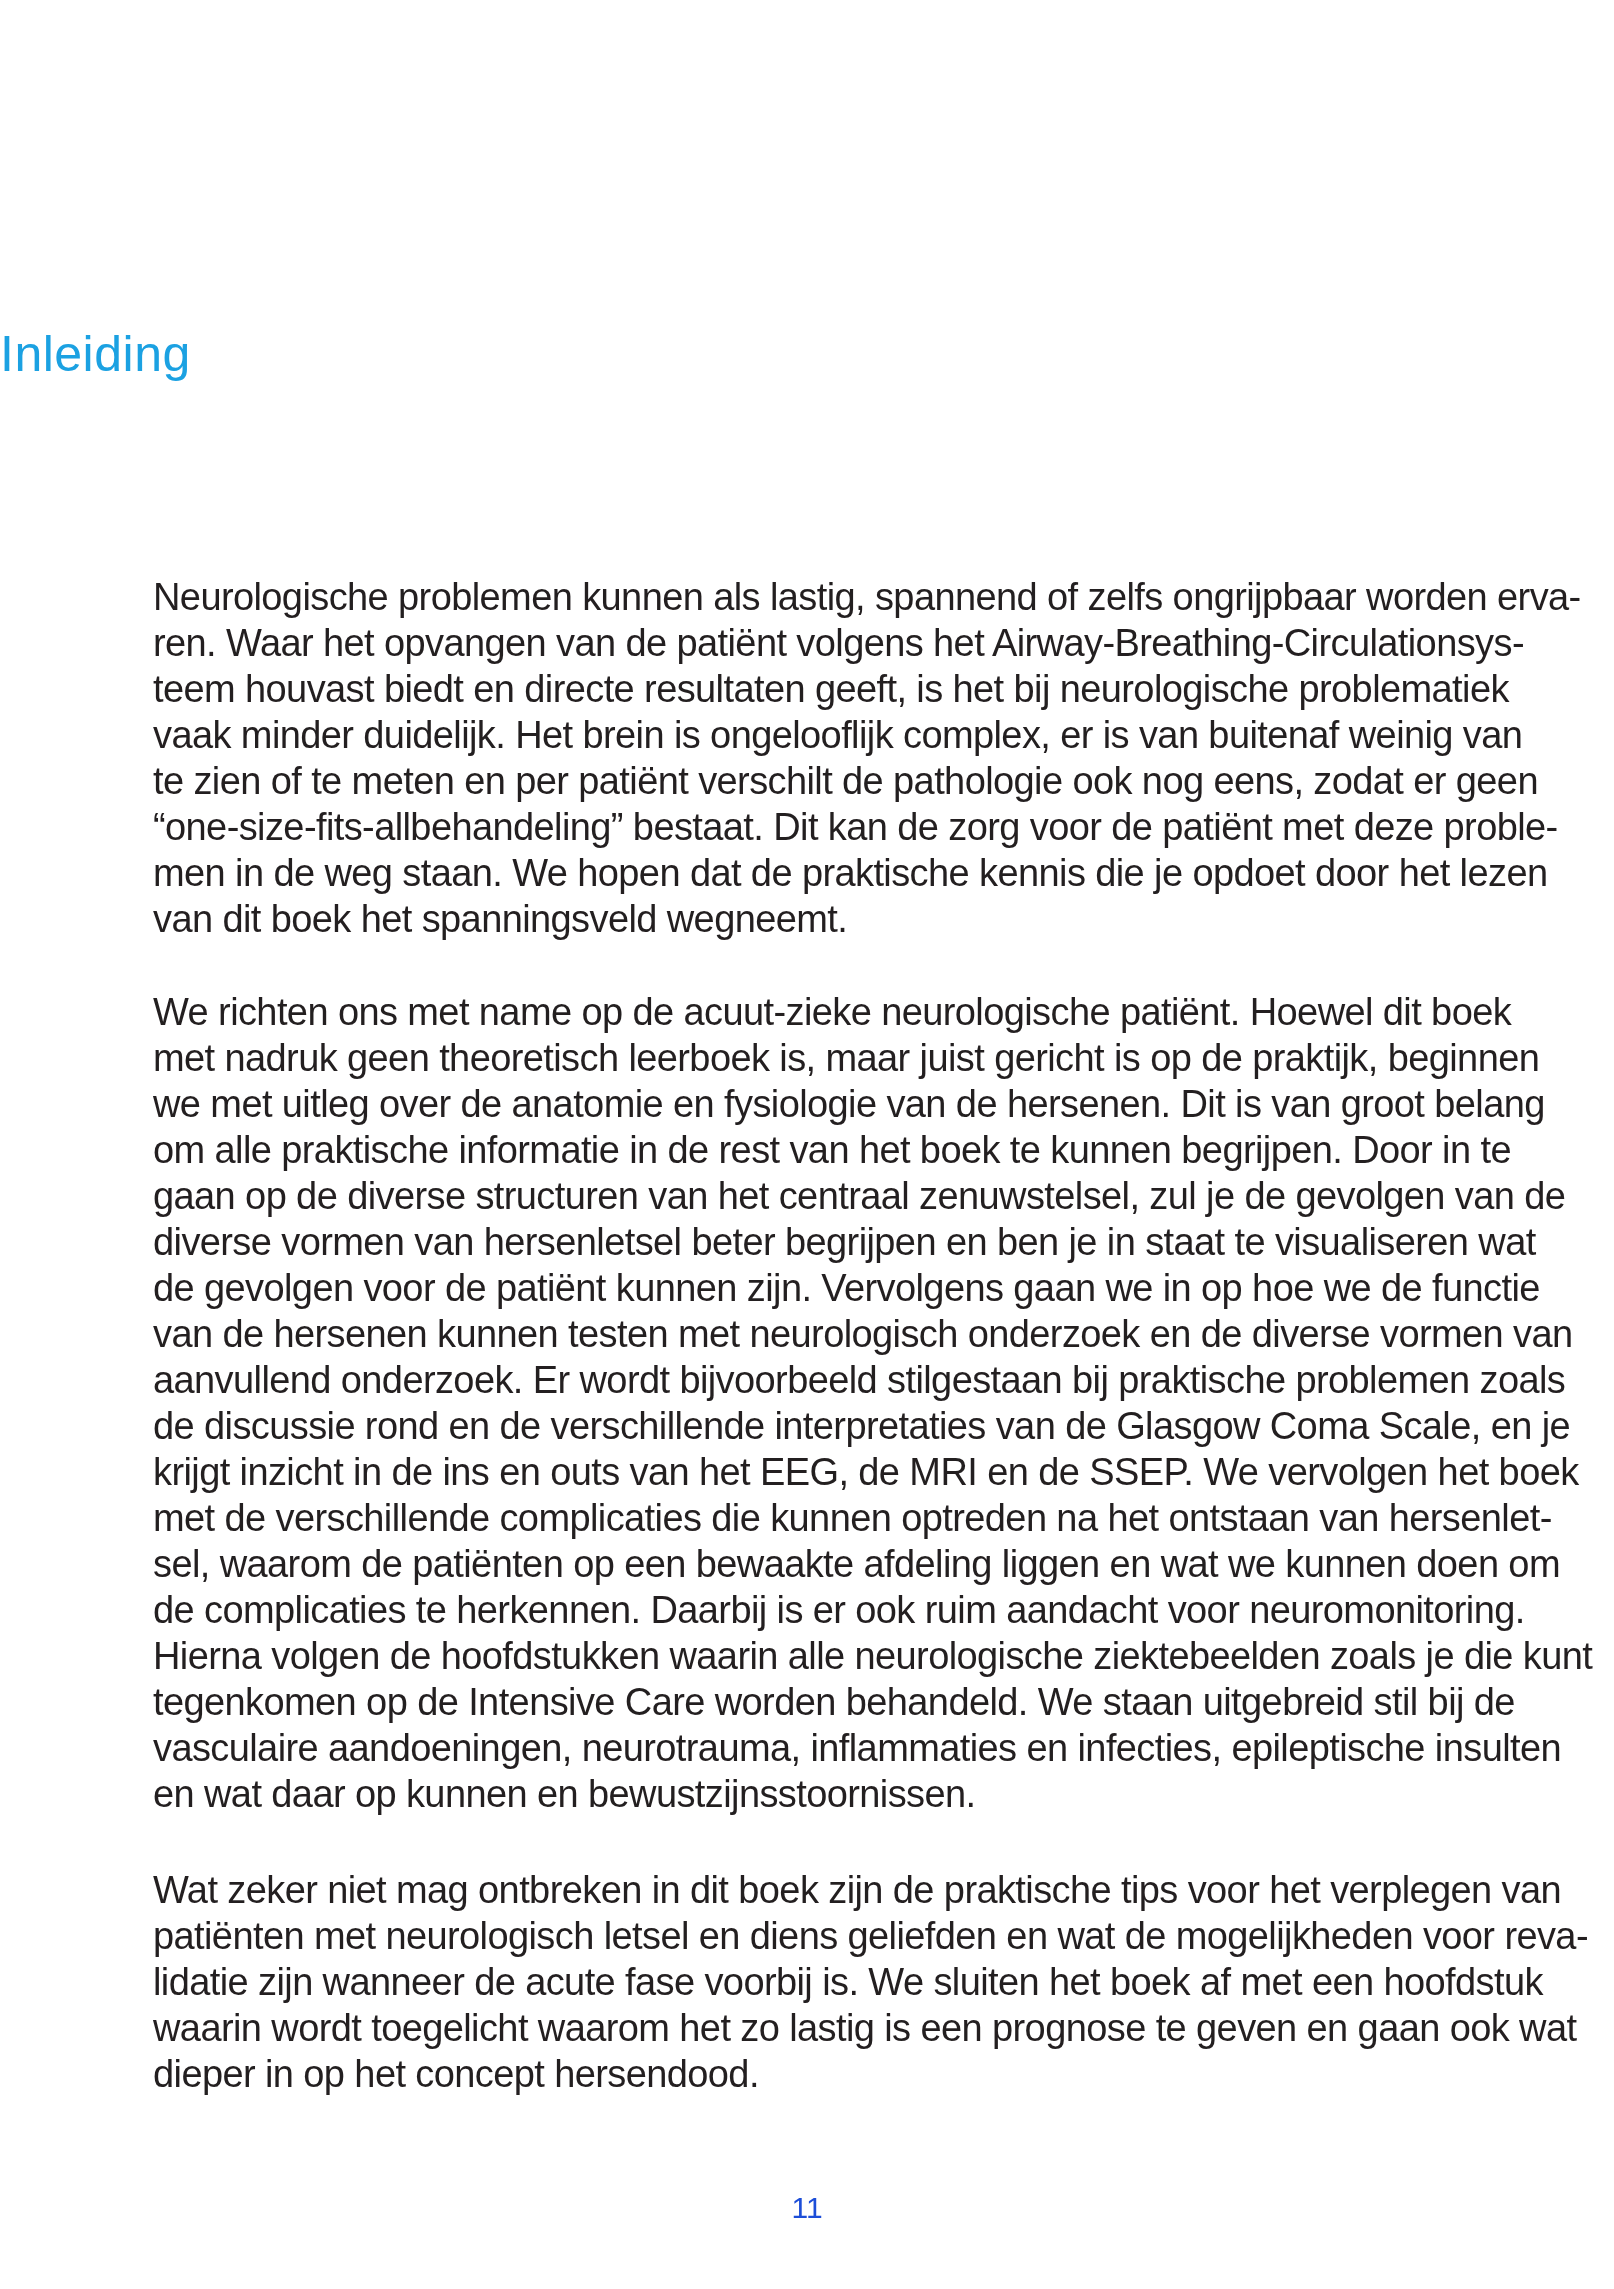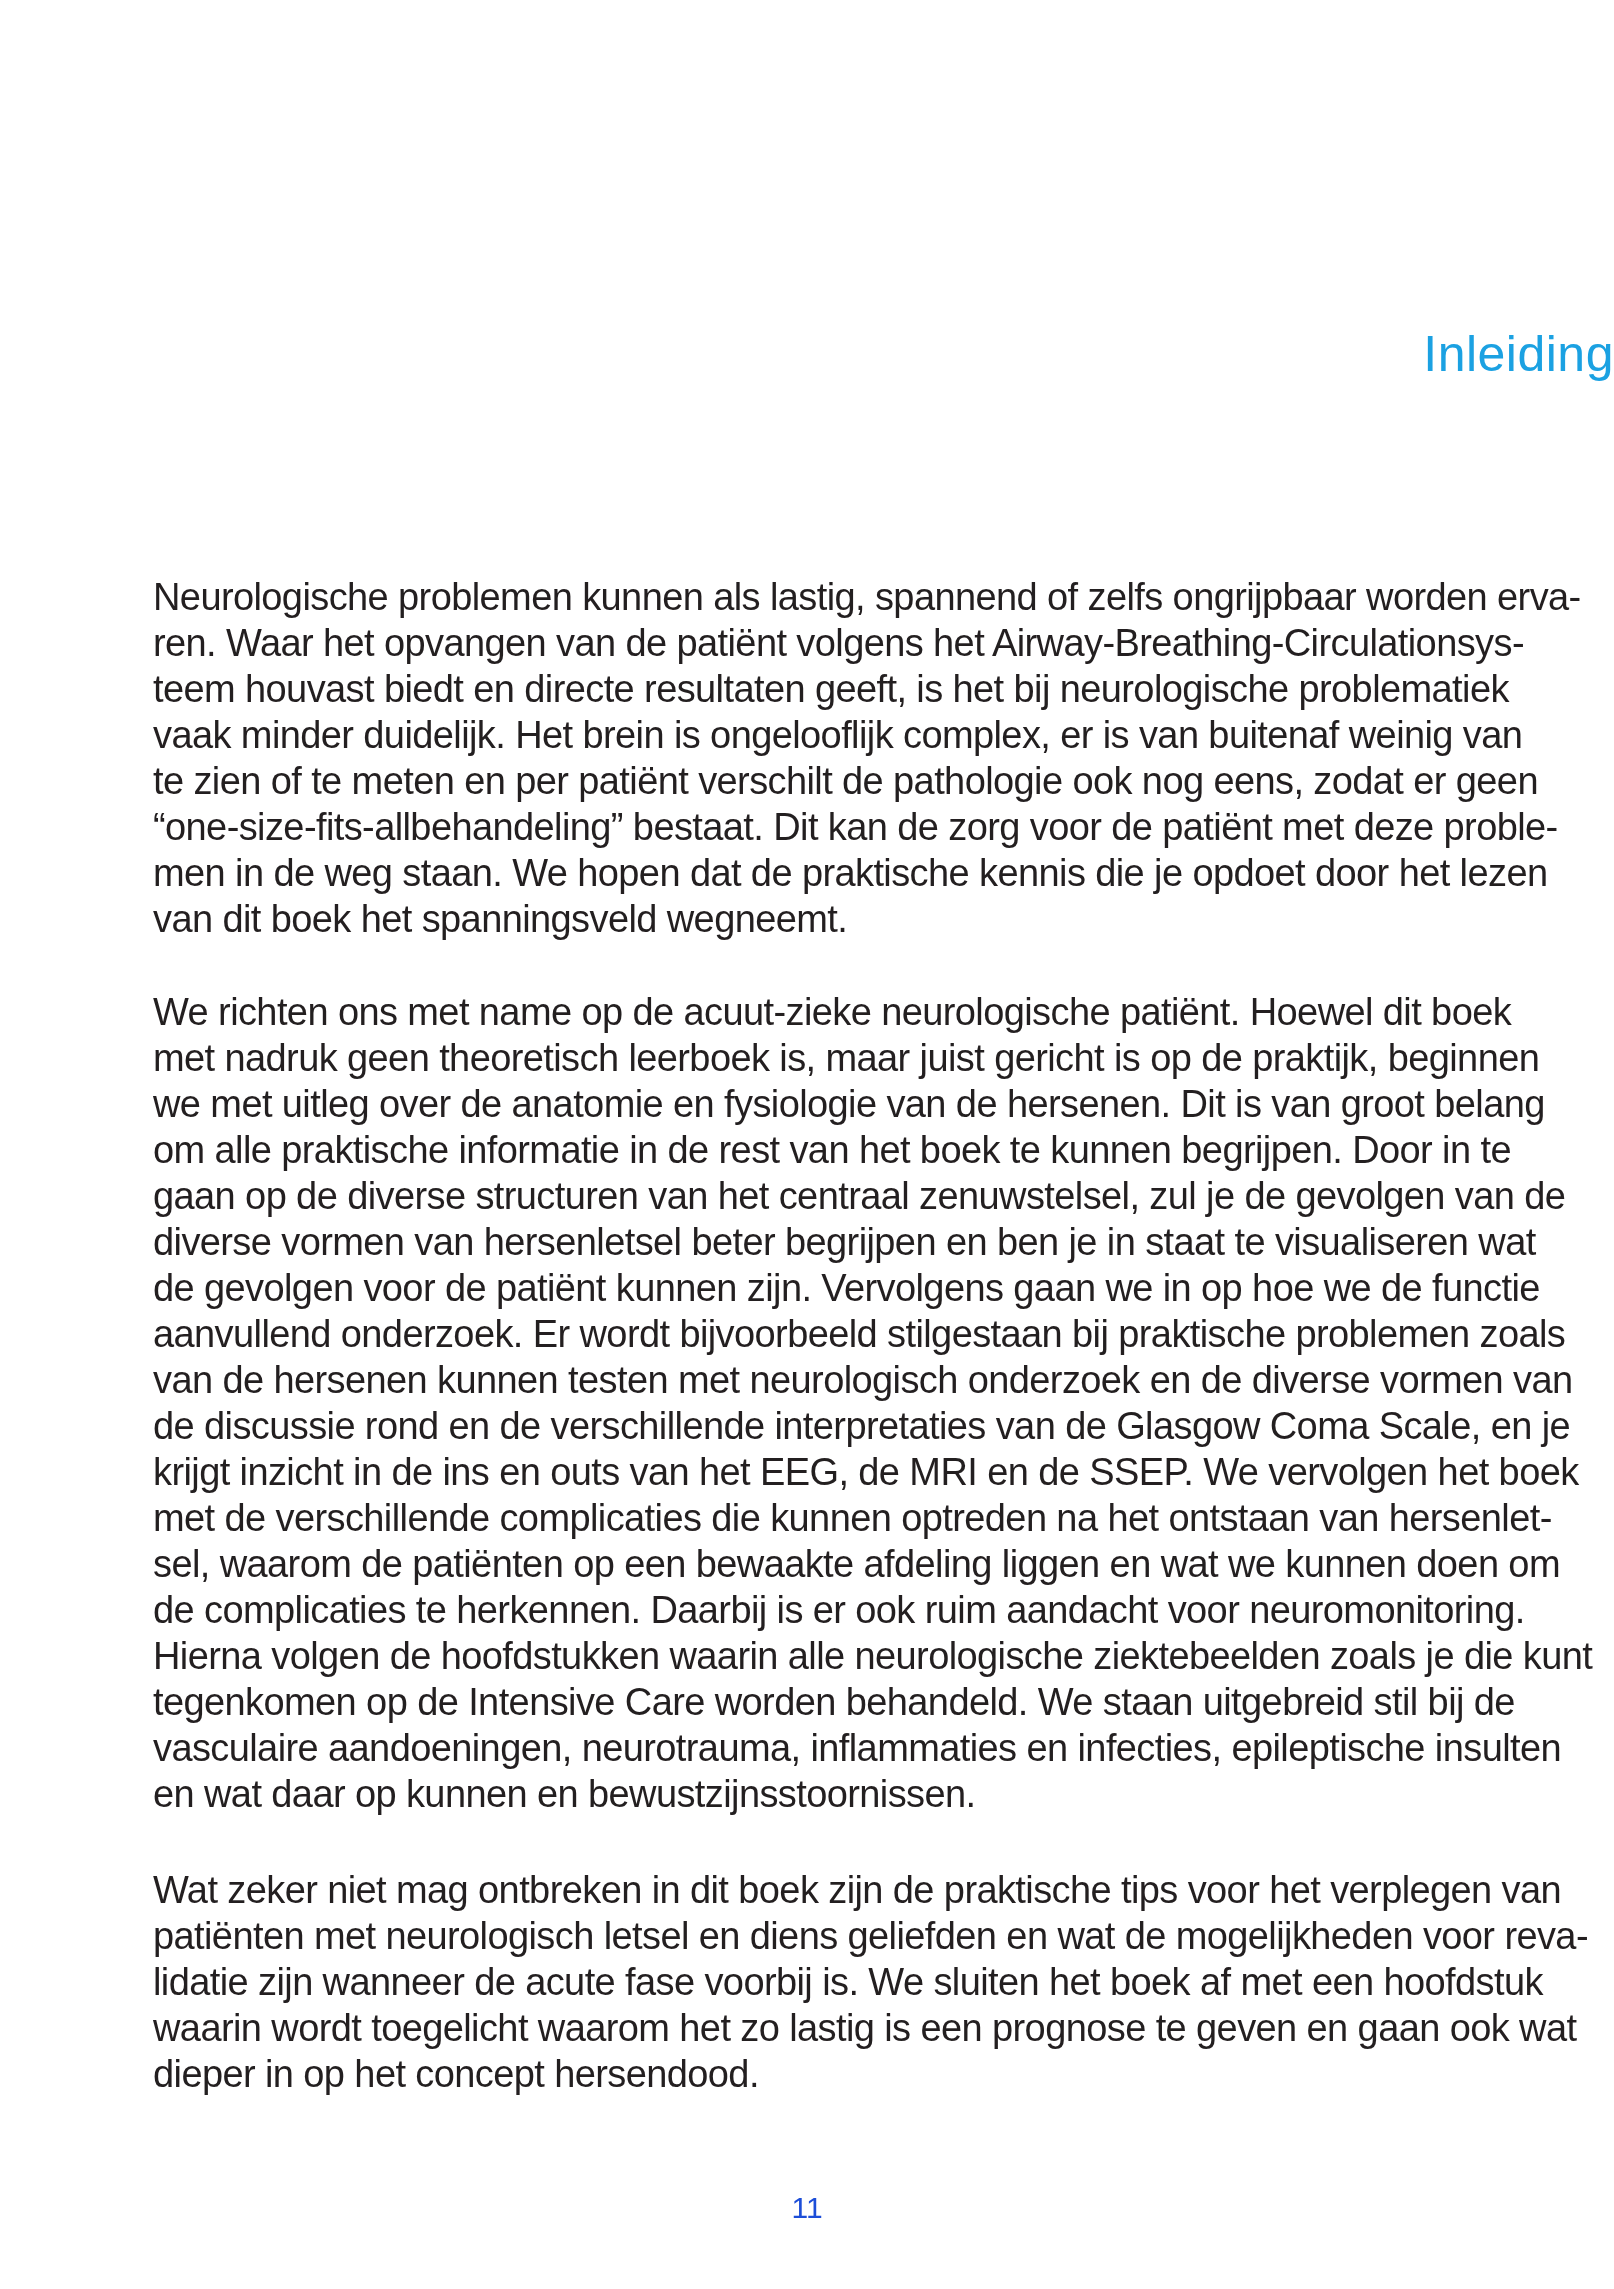--- a/index.html
+++ b/index.html
@@ -13,21 +13,21 @@
       position: relative;
       overflow: hidden;
       font-family: "Liberation Sans", "DejaVu Sans", sans-serif;
       color: #231f20;
     }
     .page-title {
       position: absolute;
       top: 325px;
       left: 0;
       width: 1614px;
-      text-align: right;
+      text-align: left;
       font-size: 50px;
       line-height: 59px;
       color: #1ba1e2;
       font-weight: normal;
       margin: 0;
       letter-spacing: 0.5px;
     }
     .body-text {
       position: absolute;
       left: 153px;
@@ -84,22 +84,22 @@
 
 <div class="body-text" id="p2">
   <p class="paragraph">
     <span class="line">We richten ons met name op de acuut-zieke neurologische patiënt. Hoewel dit boek</span>
     <span class="line">met nadruk geen theoretisch leerboek is, maar juist gericht is op de praktijk, beginnen</span>
     <span class="line">we met uitleg over de anatomie en fysiologie van de hersenen. Dit is van groot belang</span>
     <span class="line">om alle praktische informatie in de rest van het boek te kunnen begrijpen. Door in te</span>
     <span class="line">gaan op de diverse structuren van het centraal zenuwstelsel, zul je de gevolgen van de</span>
     <span class="line">diverse vormen van hersenletsel beter begrijpen en ben je in staat te visualiseren wat</span>
     <span class="line">de gevolgen voor de patiënt kunnen zijn. Vervolgens gaan we in op hoe we de functie</span>
+    <span class="line">van de hersenen kunnen testen met neurologisch onderzoek en de diverse vormen van</span>
     <span class="line">aanvullend onderzoek. Er wordt bijvoorbeeld stilgestaan bij praktische problemen zoals</span>
-    <span class="line">van de hersenen kunnen testen met neurologisch onderzoek en de diverse vormen van</span>
     <span class="line">de discussie rond en de verschillende interpretaties van de Glasgow Coma Scale, en je</span>
     <span class="line">krijgt inzicht in de ins en outs van het EEG, de MRI en de SSEP. We vervolgen het boek</span>
     <span class="line">met de verschillende complicaties die kunnen optreden na het ontstaan van hersenlet-</span>
     <span class="line">sel, waarom de patiënten op een bewaakte afdeling liggen en wat we kunnen doen om</span>
     <span class="line">de complicaties te herkennen. Daarbij is er ook ruim aandacht voor neuromonitoring.</span>
     <span class="line">Hierna volgen de hoofdstukken waarin alle neurologische ziektebeelden zoals je die kunt</span>
     <span class="line">tegenkomen op de Intensive Care worden behandeld. We staan uitgebreid stil bij de</span>
     <span class="line">vasculaire aandoeningen, neurotrauma, inflammaties en infecties, epileptische insulten</span>
     <span class="line last">en wat daar op kunnen en bewustzijnsstoornissen.</span>
   </p>

